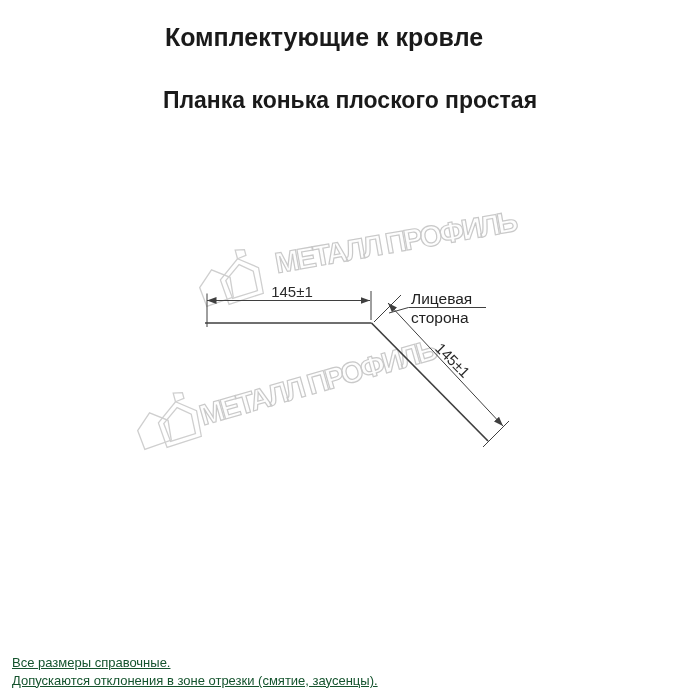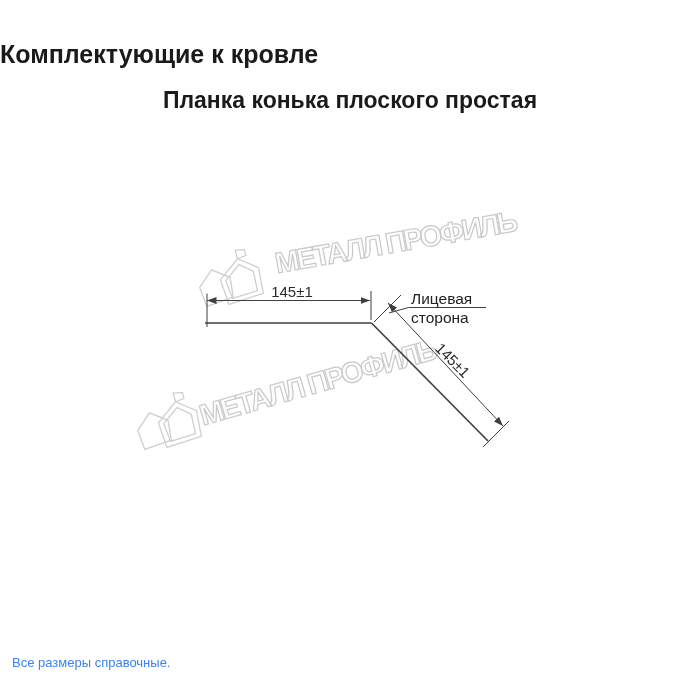--- a/index.html
+++ b/index.html
@@ -1,31 +1,31 @@
 <!DOCTYPE html>
 <html><head>
 <meta charset="utf-8">
 <style>
   html,body{margin:0;padding:0;background:#ffffff;}
   .page{
     position:relative;width:700px;height:700px;background:#ffffff;
     font-family:"Liberation Sans", sans-serif;color:#1a1a1a;overflow:hidden;
   }
   .title{
-    position:absolute;top:40px;left:0;width:648px;text-align:left;
+    position:absolute;top:23px;left:0;width:648px;text-align:center;
     font-size:25px;font-weight:bold;color:#1a1a1a;
   }
   .product{
     position:absolute;top:87px;left:0;width:700px;text-align:center;
     font-size:23px;font-weight:bold;line-height:27px;color:#1a1a1a;
   }
   .diagram{position:absolute;top:0;left:0;}
   .footer{
     position:absolute;left:12px;top:654px;
-    font-size:13px;line-height:17.5px;color:#3b82f6;
+    font-size:13px;line-height:17.5px;color:#14532d;text-decoration:underline;
   }
   .dim-text{font-size:15px;fill:#2a2a2a;}
   .face-text{font-size:15.5px;fill:#222222;}
   .wm-text{
     font-size:29px;font-weight:bold;letter-spacing:-2.5px;
     fill:#fdfdfd;stroke:#c9c9c9;stroke-width:1.2px;
   }
   .wm-shape{fill:none;stroke:#cfcfcf;stroke-width:1.3px;}
   .draw-line{stroke:#3f3f3f;fill:none;}
 </style>
@@ -89,15 +89,16 @@
     <g>
       <text class="face-text" x="411" y="303.5">Лицевая</text>
       <path class="draw-line" d="M408.5,307.5 L486,307.5" stroke-width="1"></path>
       <path class="draw-line" d="M408.5,307.5 L389,313" stroke-width="1"></path>
       <text class="face-text" x="411" y="322.5">сторона</text>
     </g>
   </svg>
 
   <div class="footer">
     <div>Все размеры справочные.</div>
+    <div>Допускаются отклонения в зоне отрезки (смятие, заусенцы).</div>
   </div>
 
 </div>
 
 </body></html>

